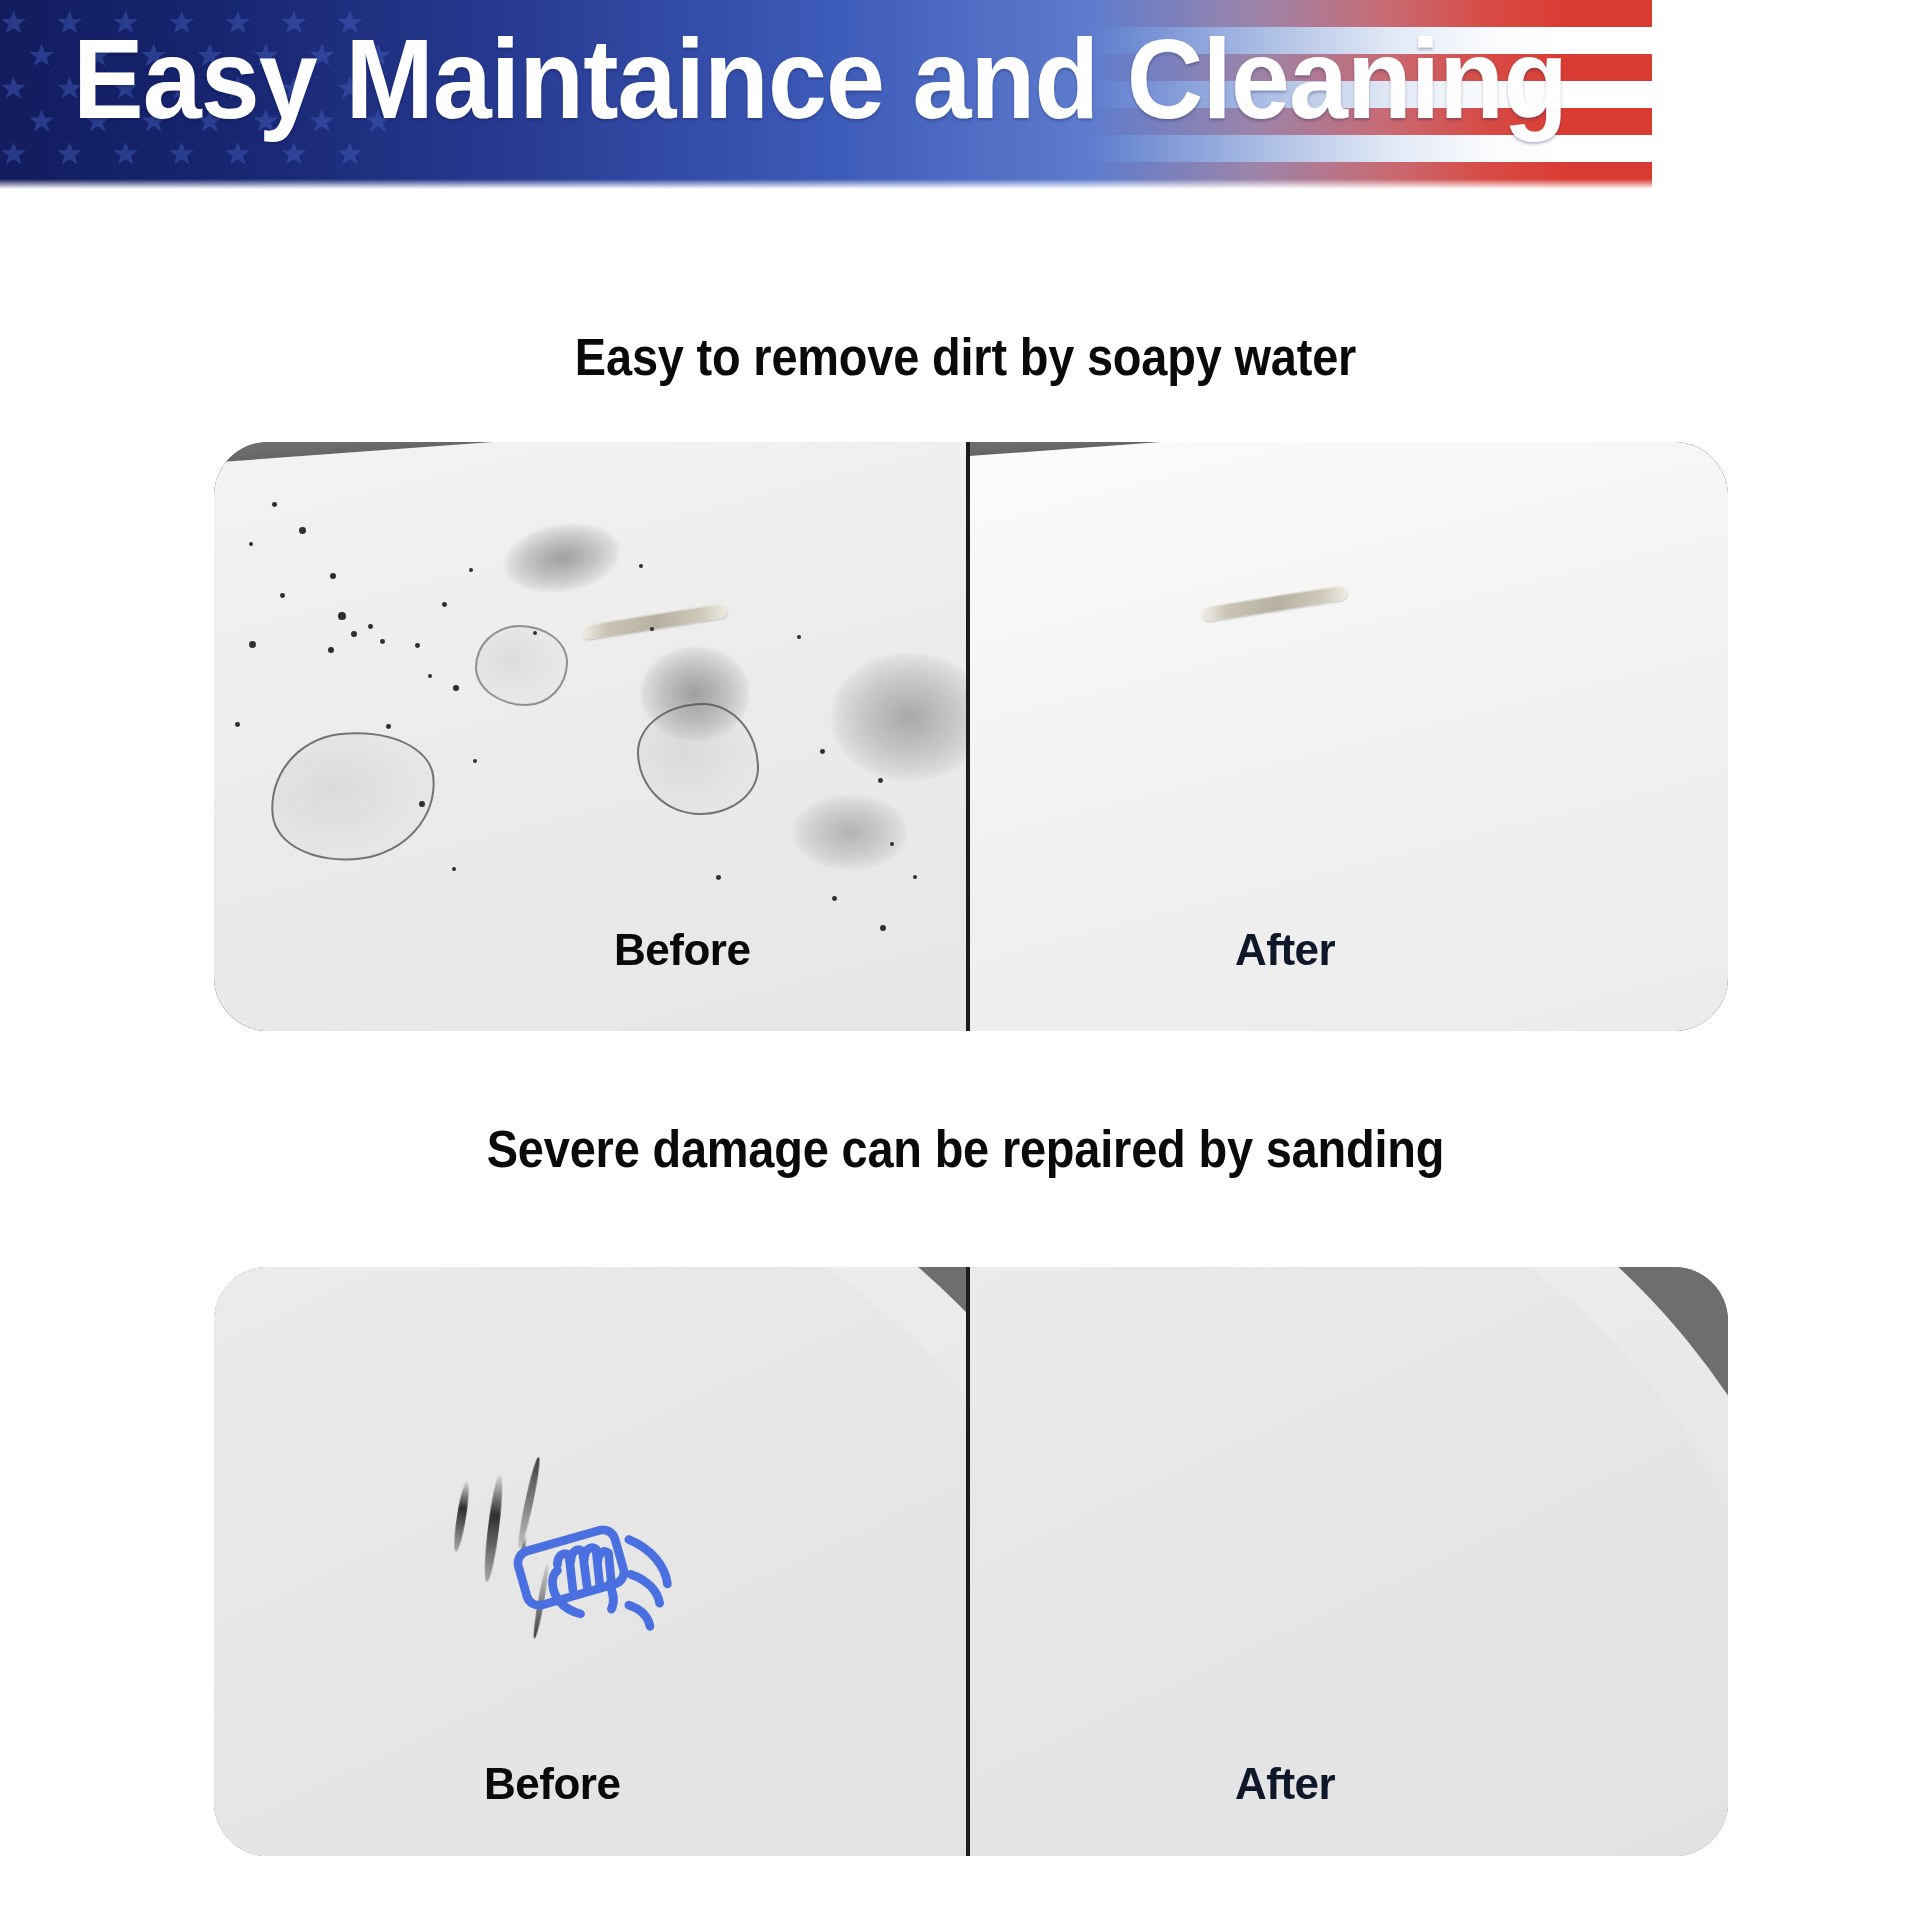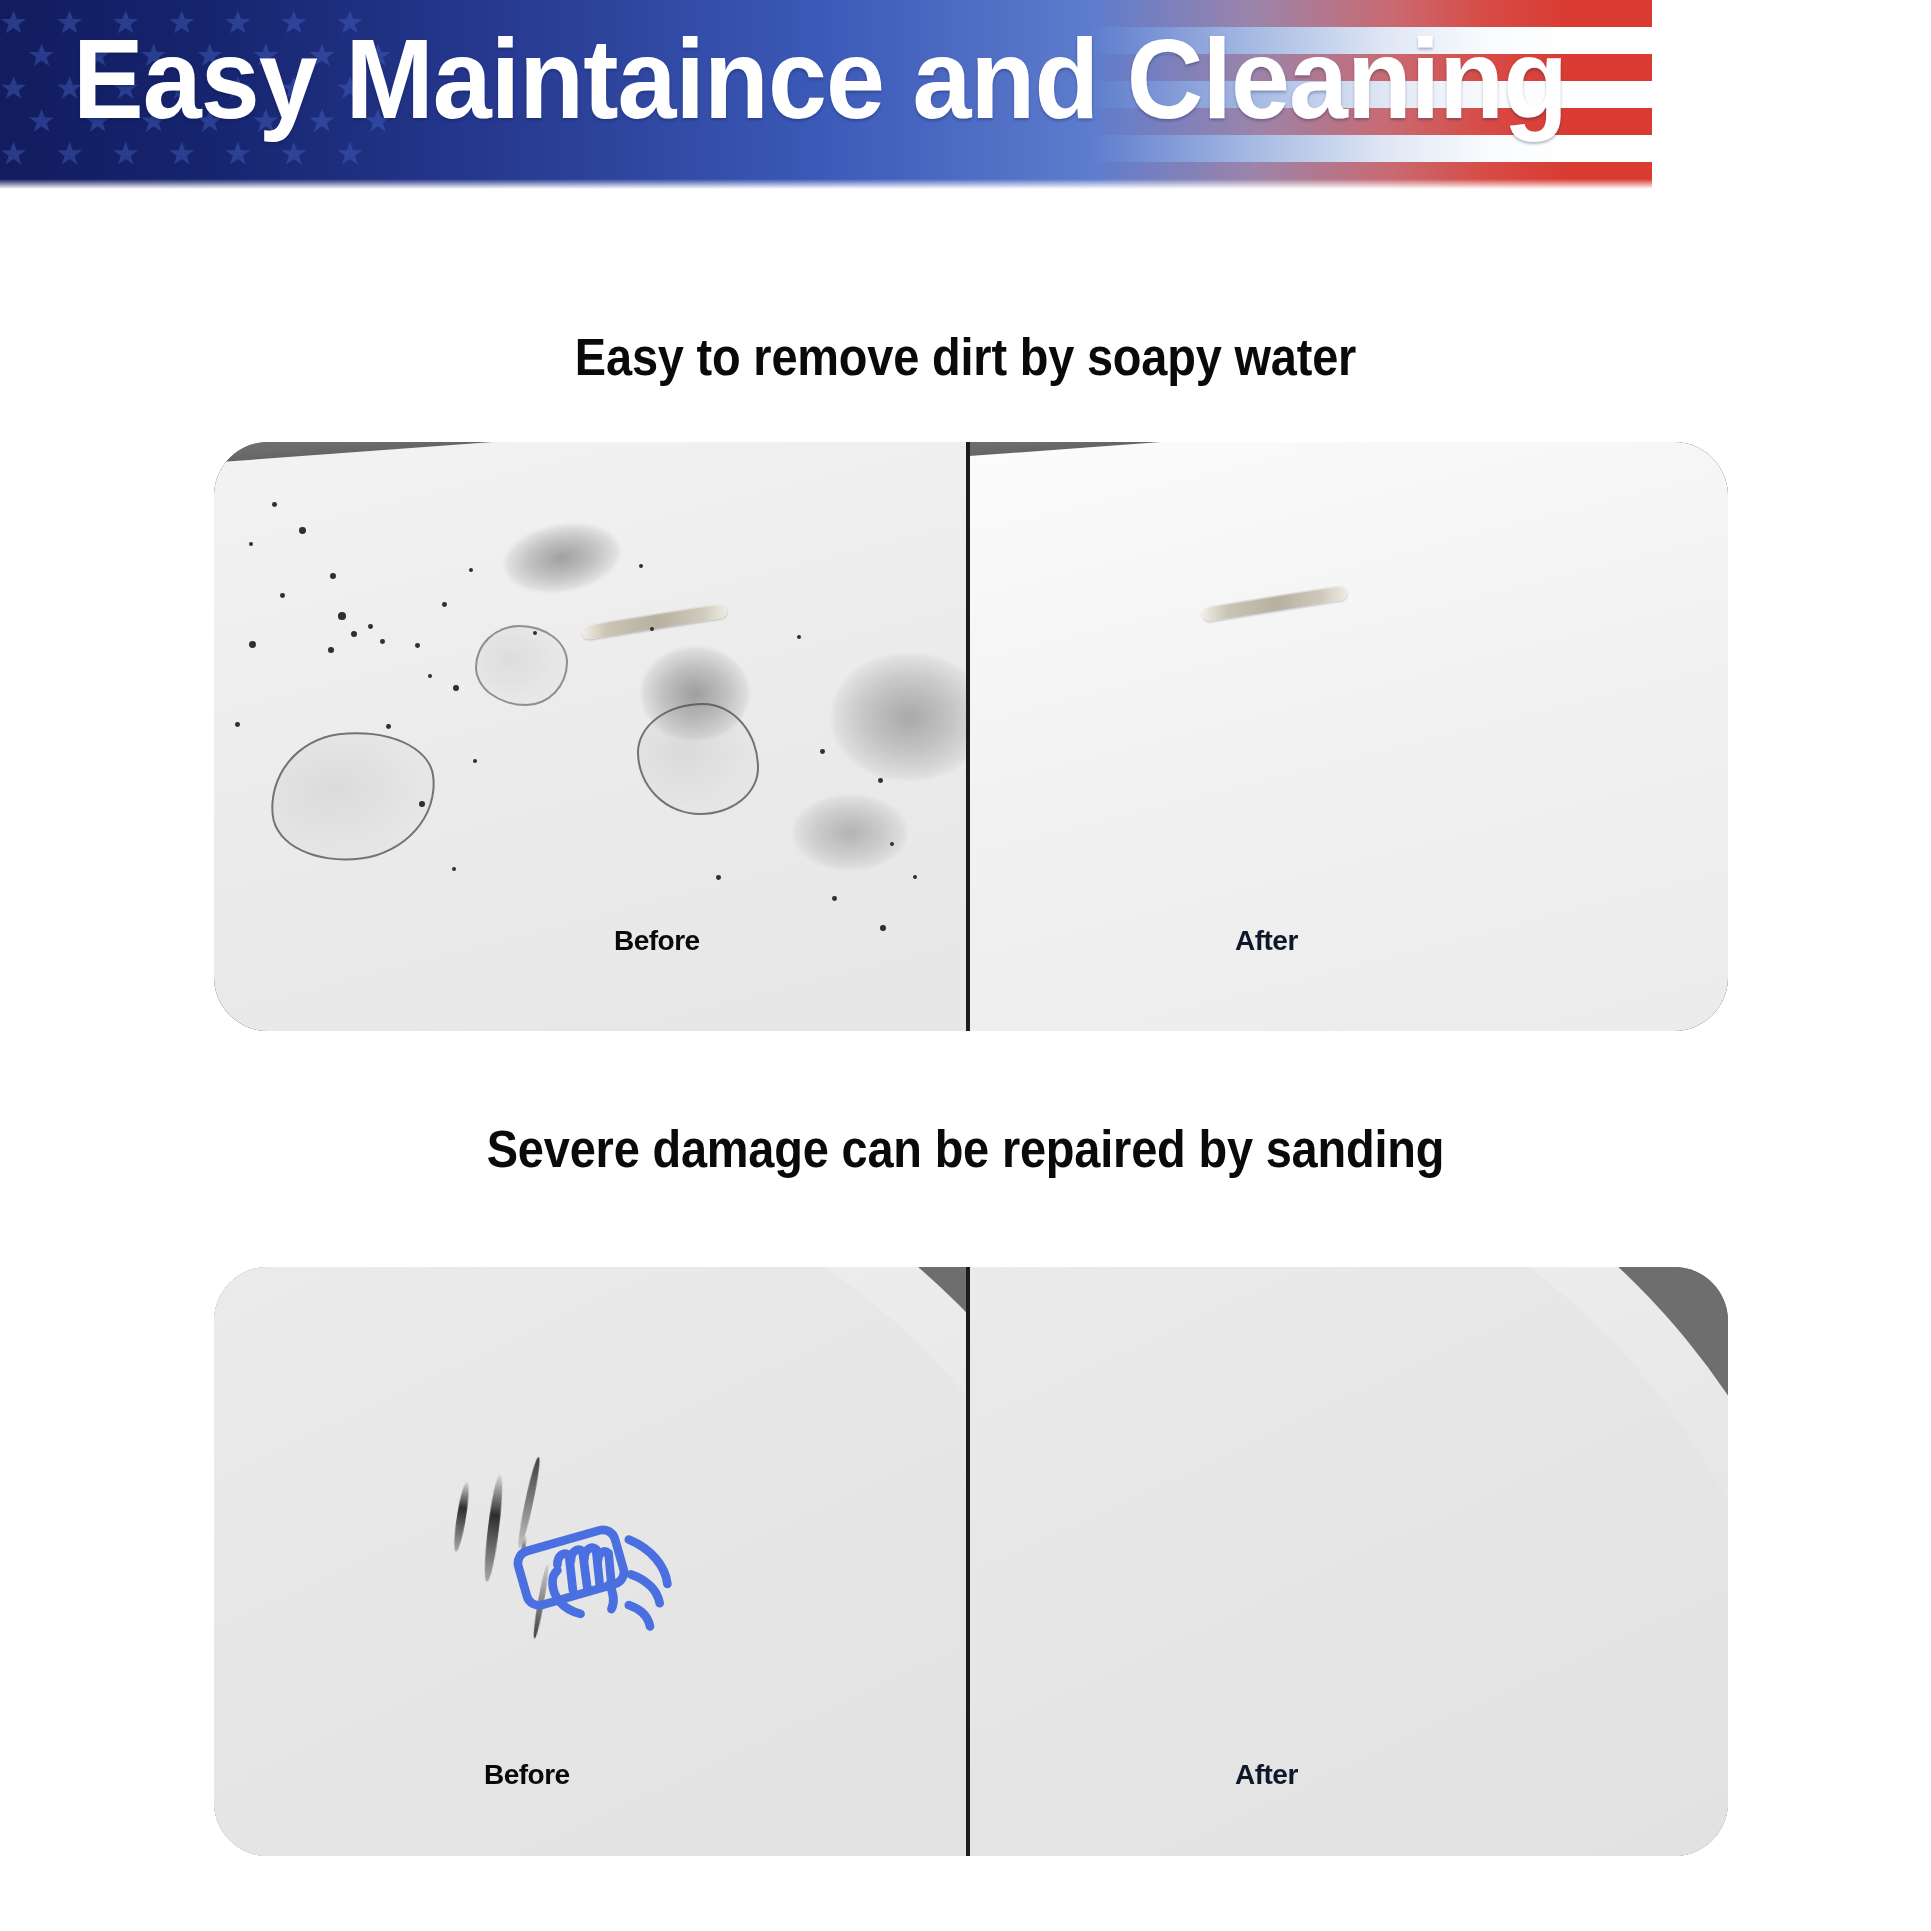--- a/index.html
+++ b/index.html
@@ -259,21 +259,21 @@
     width: 193px;
     height: 164px;
     z-index: 20;
   }
 
   
   .label {
     position: absolute;
     margin: 0;
     font-family: "Liberation Sans", sans-serif;
-    font-size: 28px;
+    font-size: 44px;
     font-weight: bold;
     letter-spacing: -0.5px;
     z-index: 50;
     white-space: nowrap;
   }
   .label-before { color: #090909; }
   .label-after  { color: #0f172a; }
 
   #label-top-before    { left: 400px; top: 483px; }
   #label-top-after     { left: 266px; top: 483px; }

